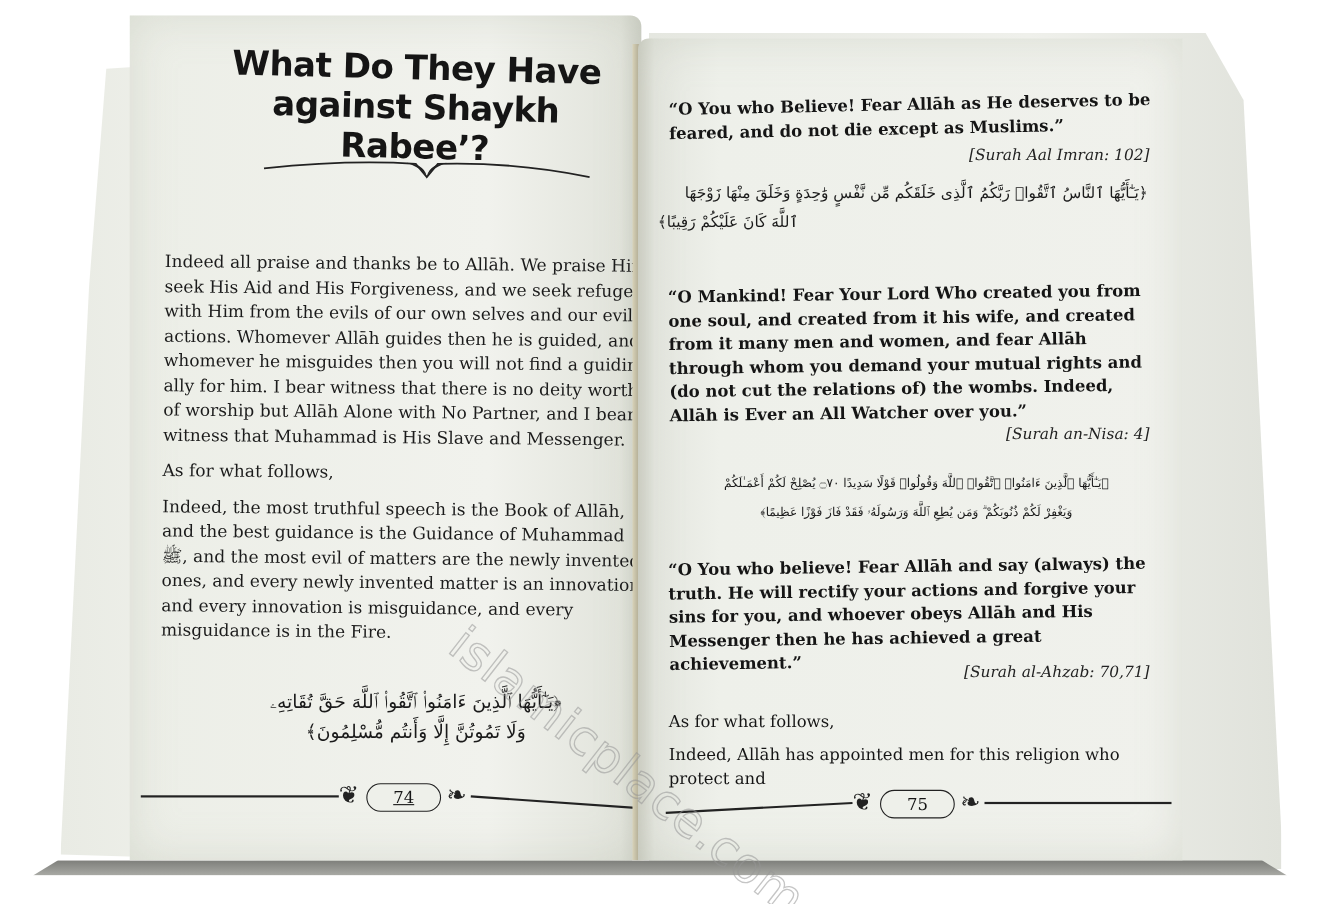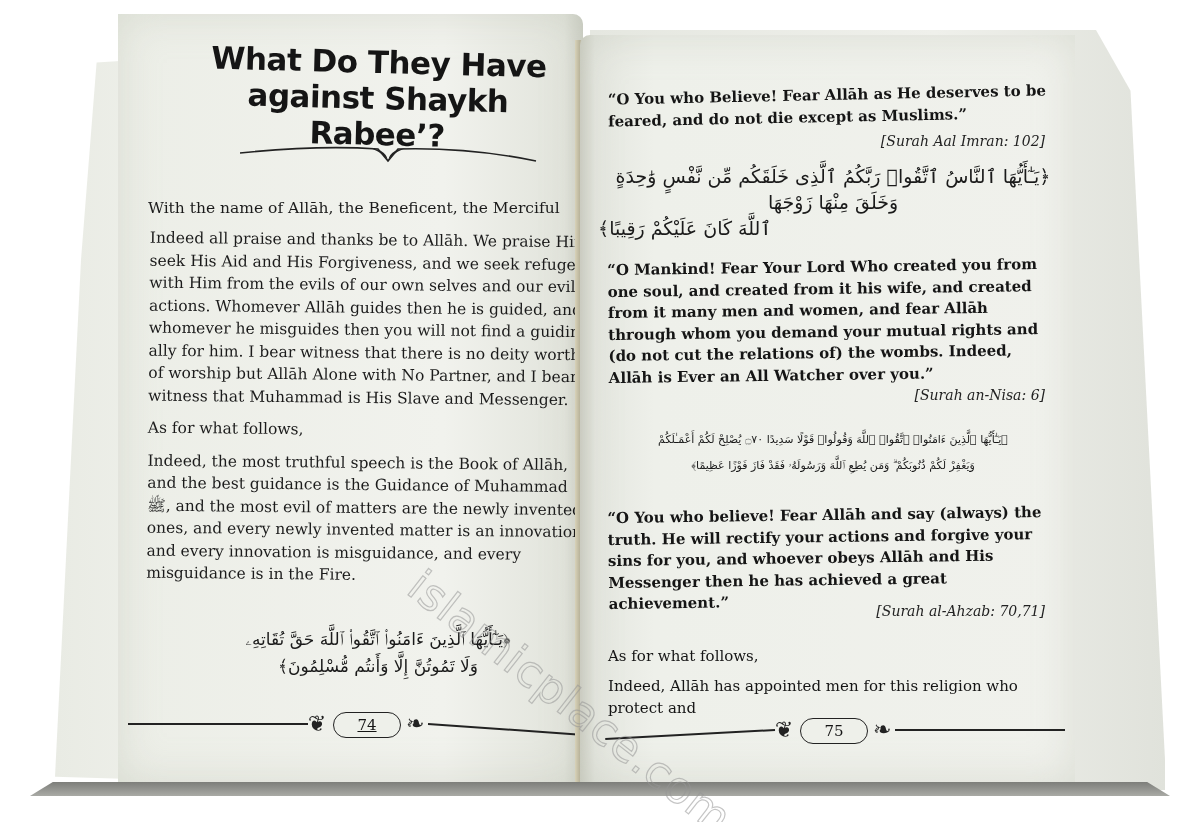--- a/index.html
+++ b/index.html
@@ -91,21 +91,20 @@
 <div class="page page-left">
   <div class="chapter-title">
     <span class="title-line">What Do They Have</span>
     <span class="title-line">against Shaykh Rabee’?</span>
   </div>
   <svg class="title-ornament" viewBox="0 0 300 30">
     <path d="M2 14 Q 80 6 140 10 L150 22 L160 10 Q 230 8 298 22" stroke="#222" stroke-width="1.6" fill="none"></path>
     <path d="M132 9 Q 150 11 150 24 Q 150 11 168 9 Q 150 16 150 24 Q 150 16 132 9 Z" fill="#222"></path>
   </svg>
 
-  <div class="body-text lp" style="top:183px;">With the name of Allāh, the Beneficent, the Merciful</div>
   <div class="body-text lp" style="top:215px; transform:rotate(0.6deg);">
     <p class="para">Indeed all praise and thanks be to Allāh. We praise Him, seek His Aid and His Forgiveness, and we seek refuge with Him from the evils of our own selves and our evil actions. Whomever Allāh guides then he is guided, and whomever he misguides then you will not find a guiding ally for him. I bear witness that there is no deity worthy of worship but Allāh Alone with No Partner, and I bear witness that Muhammad is His Slave and Messenger.</p>
     <p class="para">As for what follows,</p>
     <p class="para">Indeed, the most truthful speech is the Book of Allāh, and the best guidance is the Guidance of Muhammad ﷺ, and the most evil of matters are the newly invented ones, and every newly invented matter is an innovation, and every innovation is misguidance, and every misguidance is in the Fire.</p>
   </div>
 
   <div class="arabic" style="left:60px; width:400px; top:612px;">
     <div>﴿يَـٰٓأَيُّهَا ٱلَّذِينَ ءَامَنُوا۟ ٱتَّقُوا۟ ٱللَّهَ حَقَّ تُقَاتِهِۦ</div>
     <div>وَلَا تَمُوتُنَّ إِلَّا وَأَنتُم مُّسْلِمُونَ﴾</div>
   </div>
@@ -118,27 +117,27 @@
     <div class="rule" style="left:300px; width:160px; transform:rotate(4deg); transform-origin:left;"></div>
   </div>
 </div>
 
 <div class="spine"></div>
 
 <div class="page page-right">
   <div class="quote" style="top:50px; transform:rotate(-1.2deg);">“O You who Believe! Fear Allāh as He deserves to be feared, and do not die except as Muslims.”</div>
   <div class="cite" style="top:98px;">[Surah Aal Imran: 102]</div>
 
-  <div class="arabic" style="left:18px; width:470px; top:128px; font-size:19px; line-height:26px;">
+  <div class="arabic" style="left:18px; width:470px; top:128px; font-size:14px; line-height:26px;">
     <div>﴿يَـٰٓأَيُّهَا ٱلنَّاسُ ٱتَّقُوا۟ رَبَّكُمُ ٱلَّذِى خَلَقَكُم مِّن نَّفْسٍ وَٰحِدَةٍ وَخَلَقَ مِنْهَا زَوْجَهَا</div>
     <div style="text-align:left;">ٱللَّهَ كَانَ عَلَيْكُمْ رَقِيبًا﴾</div>
   </div>
 
   <div class="quote" style="top:222px; transform:rotate(-0.8deg);">“O Mankind! Fear Your Lord Who created you from one soul, and created from it his wife, and created from it many men and women, and fear Allāh through whom you demand your mutual rights and (do not cut the relations of) the wombs. Indeed, Allāh is Ever an All Watcher over you.”</div>
-  <div class="cite" style="top:352px;">[Surah an-Nisa: 6]</div>
+  <div class="cite" style="top:352px;">[Surah an-Nisa: 4]</div>
 
   <div class="arabic" style="left:18px; width:470px; top:392px; font-size:11px; line-height:26px;">
     <div>﴿يَـٰٓأَيُّهَا ٱلَّذِينَ ءَامَنُوا۟ ٱتَّقُوا۟ ٱللَّهَ وَقُولُوا۟ قَوْلًا سَدِيدًا ۝٧٠ يُصْلِحْ لَكُمْ أَعْمَـٰلَكُمْ</div>
     <div style="">وَيَغْفِرْ لَكُمْ ذُنُوبَكُمْ ۗ وَمَن يُطِعِ ٱللَّهَ وَرَسُولَهُۥ فَقَدْ فَازَ فَوْزًا عَظِيمًا﴾</div>
   </div>
 
   <div class="quote" style="top:470px; transform:rotate(-0.8deg);">“O You who believe! Fear Allāh and say (always) the truth. He will rectify your actions and forgive your sins for you, and whoever obeys Allāh and His Messenger then he has achieved a great achievement.”</div>
   <div class="cite" style="top:568px;">[Surah al-Ahzab: 70,71]</div>
 
   <div class="rp-text" style="top:610px;">As for what follows,</div>

